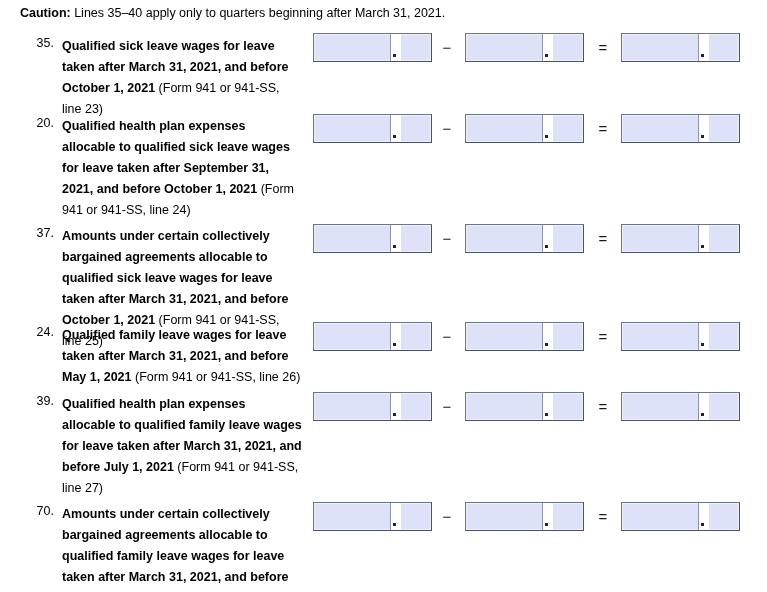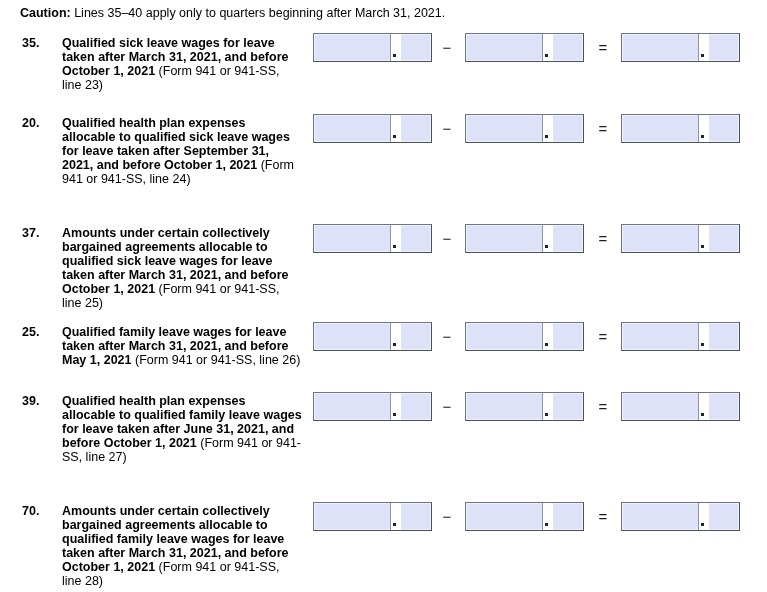--- a/index.html
+++ b/index.html
@@ -40,32 +40,32 @@
   .row {
     position: absolute;
     left: 0;
     width: 767px;
   }
   .row-num {
     position: absolute;
     left: 22px;
     top: 0;
     width: 32px;
-    text-align: left;
+    text-align: right;
     font-size: 12.5px;
-    font-weight: bold;
+    font-weight: normal;
     line-height: 14.5px;
   }
   .row-text {
     position: absolute;
     left: 62px;
     top: 0;
     width: 240px;
     font-size: 12.5px;
-    line-height: 14px;
+    line-height: 21px;
     font-weight: bold;
   }
   .row-text .normal {
     font-weight: normal;
   }
 
   
   .calc {
     position: absolute;
     top: 0;
@@ -191,21 +191,21 @@
         <div class="amt-box box-3">
           <div class="dec-strip">
             <div class="dec-dot"></div>
           </div>
         </div>
         <div class="op op-minus">−</div>
         <div class="op op-equals">=</div>
       </div>
     </div>
     <div class="row" style="top: 325px;">
-      <div class="row-num">25.</div>
+      <div class="row-num">24.</div>
       <div class="row-text"><span>Qualified family leave wages for leave taken after March 31, 2021, and before May 1, 2021 </span><span class="normal">(Form 941 or 941-SS, line 26)</span></div>
       <div class="calc" style="top: -3px;">
         <div class="amt-box box-1">
           <div class="dec-strip">
             <div class="dec-dot"></div>
           </div>
         </div>
         <div class="amt-box box-2">
           <div class="dec-strip">
             <div class="dec-dot"></div>
@@ -215,21 +215,21 @@
           <div class="dec-strip">
             <div class="dec-dot"></div>
           </div>
         </div>
         <div class="op op-minus">−</div>
         <div class="op op-equals">=</div>
       </div>
     </div>
     <div class="row" style="top: 394px;">
       <div class="row-num">39.</div>
-      <div class="row-text"><span>Qualified health plan expenses allocable to qualified family leave wages for leave taken after June 31, 2021, and before October 1, 2021 </span><span class="normal">(Form 941 or 941-SS, line 27)</span></div>
+      <div class="row-text"><span>Qualified health plan expenses allocable to qualified family leave wages for leave taken after March 31, 2021, and before July 1, 2021 </span><span class="normal">(Form 941 or 941-SS, line 27)</span></div>
       <div class="calc" style="top: -2px;">
         <div class="amt-box box-1">
           <div class="dec-strip">
             <div class="dec-dot"></div>
           </div>
         </div>
         <div class="amt-box box-2">
           <div class="dec-strip">
             <div class="dec-dot"></div>
           </div>

